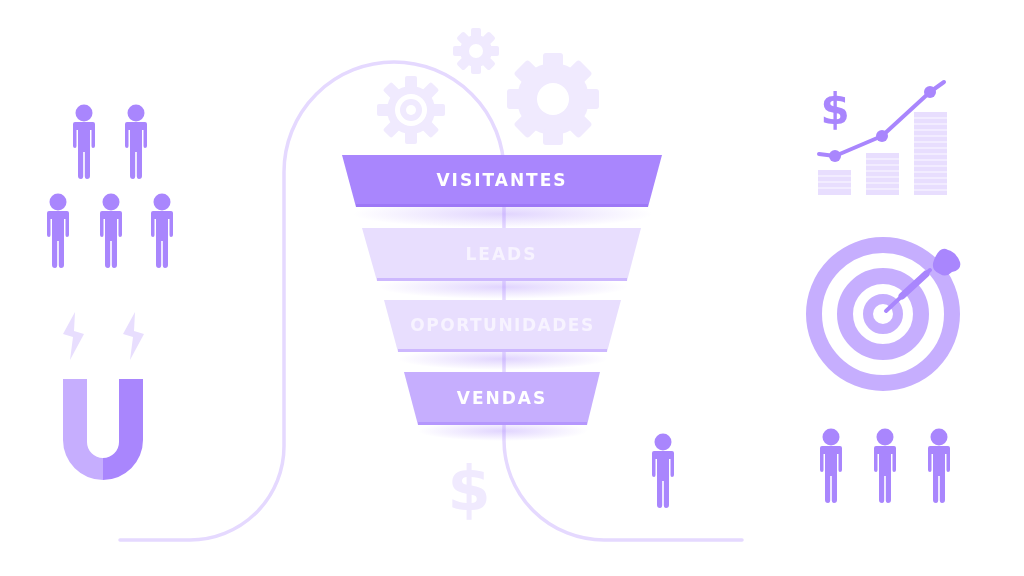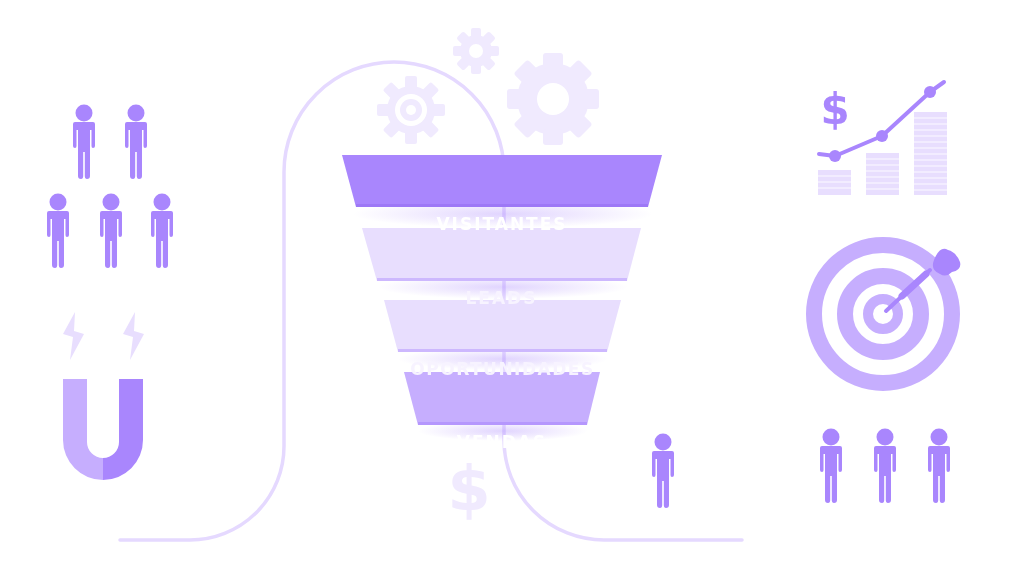--- a/index.html
+++ b/index.html
@@ -1,18 +1,18 @@
 <!DOCTYPE html>
 <html><head>
 <meta charset="utf-8">
 <style>
   html, body { margin: 0; padding: 0; background: #ffffff; }
   body { width: 1024px; height: 576px; position: relative; overflow: hidden; font-family: "DejaVu Sans", sans-serif; }
   svg.scene { position: absolute; left: 0; top: 0; }
-  .stage-label { position: absolute; text-align: center; font-weight: bold; letter-spacing: 2px; font-size: 17px; color: #ffffff; margin-top: 44px; }
+  .stage-label { position: absolute; text-align: center; font-weight: bold; letter-spacing: 2px; font-size: 17px; color: #ffffff; }
 </style>
 </head>
 <body>
 
 <svg class="scene" width="1024" height="576" viewBox="0 0 1024 576">
   <defs>
     <g id="person">
       <circle cx="15" cy="9" r="8.5"></circle>
       <path d="M4 20 Q4 18 6 18 L24 18 Q26 18 26 20 L26 42 Q26 44 24 44 Q22.5 44 22.5 42 L22.5 26 L21 26 L21 72 Q21 75 18 75 Q15.8 75 15.8 72 L15.8 48 L14.2 48 L14.2 72 Q14.2 75 12 75 Q9 75 9 72 L9 26 L7.5 26 L7.5 42 Q7.5 44 6 44 Q4 44 4 42 Z"></path>
     </g>

